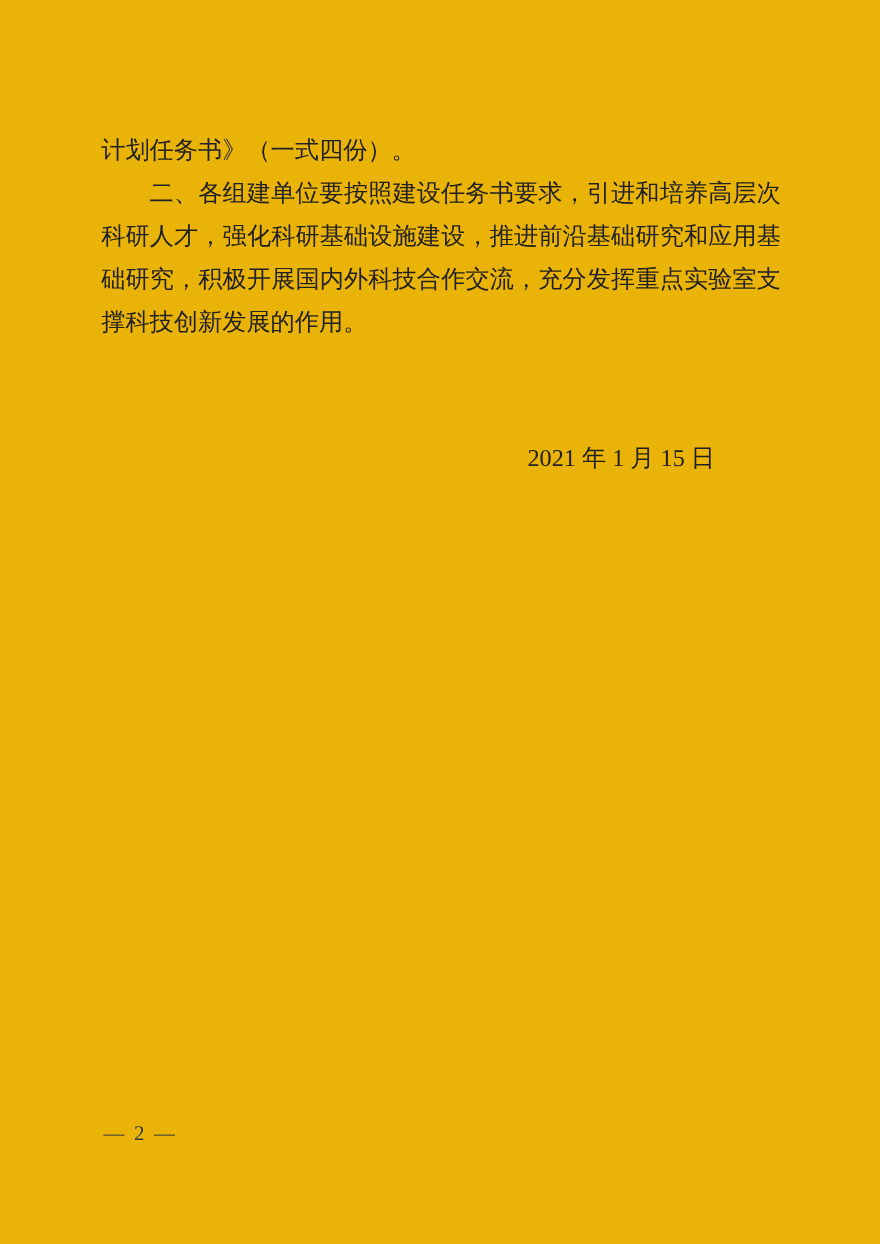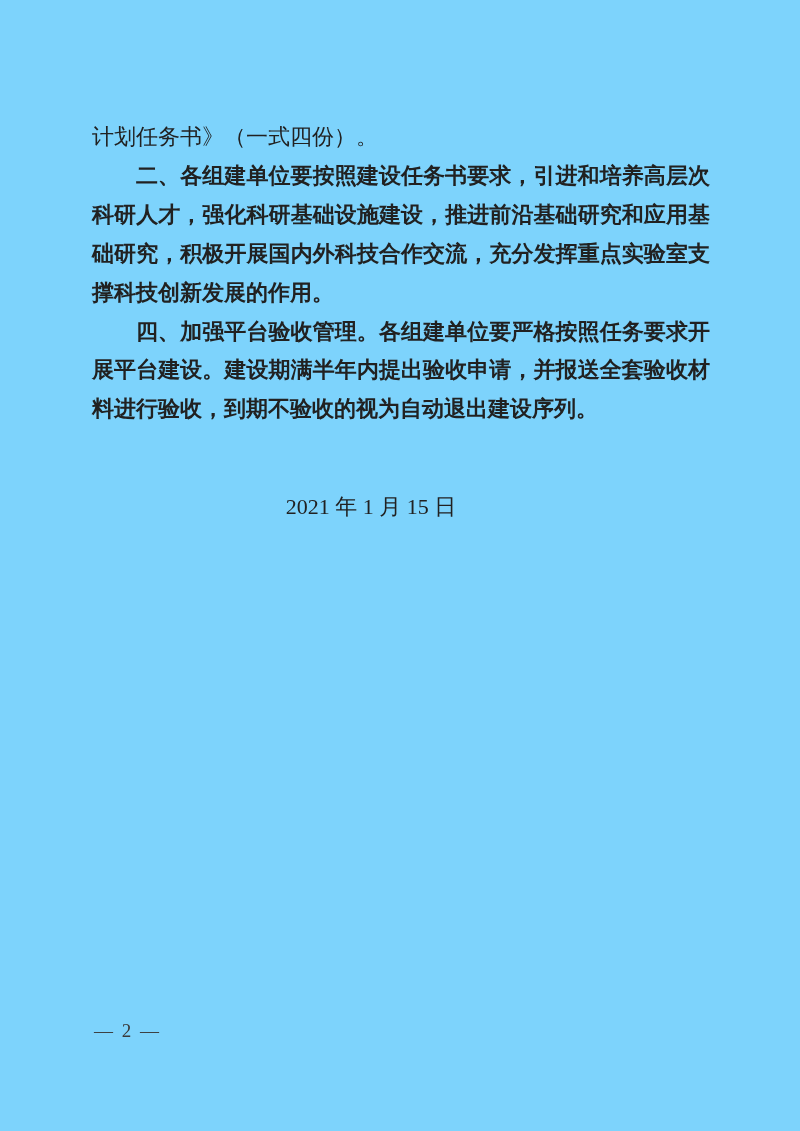--- a/index.html
+++ b/index.html
@@ -5,67 +5,65 @@
   html, body {
     margin: 0;
     padding: 0;
     background: #e8e8e8;
   }
   .page {
     position: relative;
     width: 800px;
     height: 1131px;
     margin: 0 auto;
-    background: #7dd3fc;
+    background: #eab308;
     overflow: hidden;
     font-family: "Liberation Serif", "DejaVu Serif", serif;
     color: #212121;
   }
   .text-block {
     position: absolute;
     left: 92px;
     top: 118px;
     width: 618px;
     font-size: 22px;
     line-height: 38.9px;
     text-align: justify;
     text-justify: inter-ideograph;
   }
   .body-para {
     margin: 0;
     padding: 0;
   }
   .body-para.indented {
     text-indent: 44px;
-    font-weight: bold;
   }
   .attachment-line {
     margin: 38.9px 0 0 0;
     text-indent: 44px;
   }
   .date-line {
-    margin: 59px 0 0 0;
-    text-align: center;
+    margin: 85px 0 0 0;
+    text-align: right;
     padding-right: 60px;
     text-indent: 0;
   }
   .page-number {
     position: absolute;
     left: 94px;
     top: 1019px;
     font-size: 19px;
     line-height: 24px;
     color: #3a3a3a;
     letter-spacing: 2px;
   }
 </style>
 </head>
 <body>
 
 <div class="page">
   <div class="text-block">
     <p class="body-para">计划任务书》（一式四份）。</p>
     <p class="body-para indented">二、各组建单位要按照建设任务书要求，引进和培养高层次科研人才，强化科研基础设施建设，推进前沿基础研究和应用基础研究，积极开展国内外科技合作交流，充分发挥重点实验室支撑科技创新发展的作用。</p>
-    <p class="body-para indented">四、加强平台验收管理。各组建单位要严格按照任务要求开展平台建设。建设期满半年内提出验收申请，并报送全套验收材料进行验收，到期不验收的视为自动退出建设序列。</p>
     <p class="body-para date-line">2021 年 1 月 15 日</p>
   </div>
   <div class="page-number">— 2 —</div>
 </div>
 
 </body></html>

